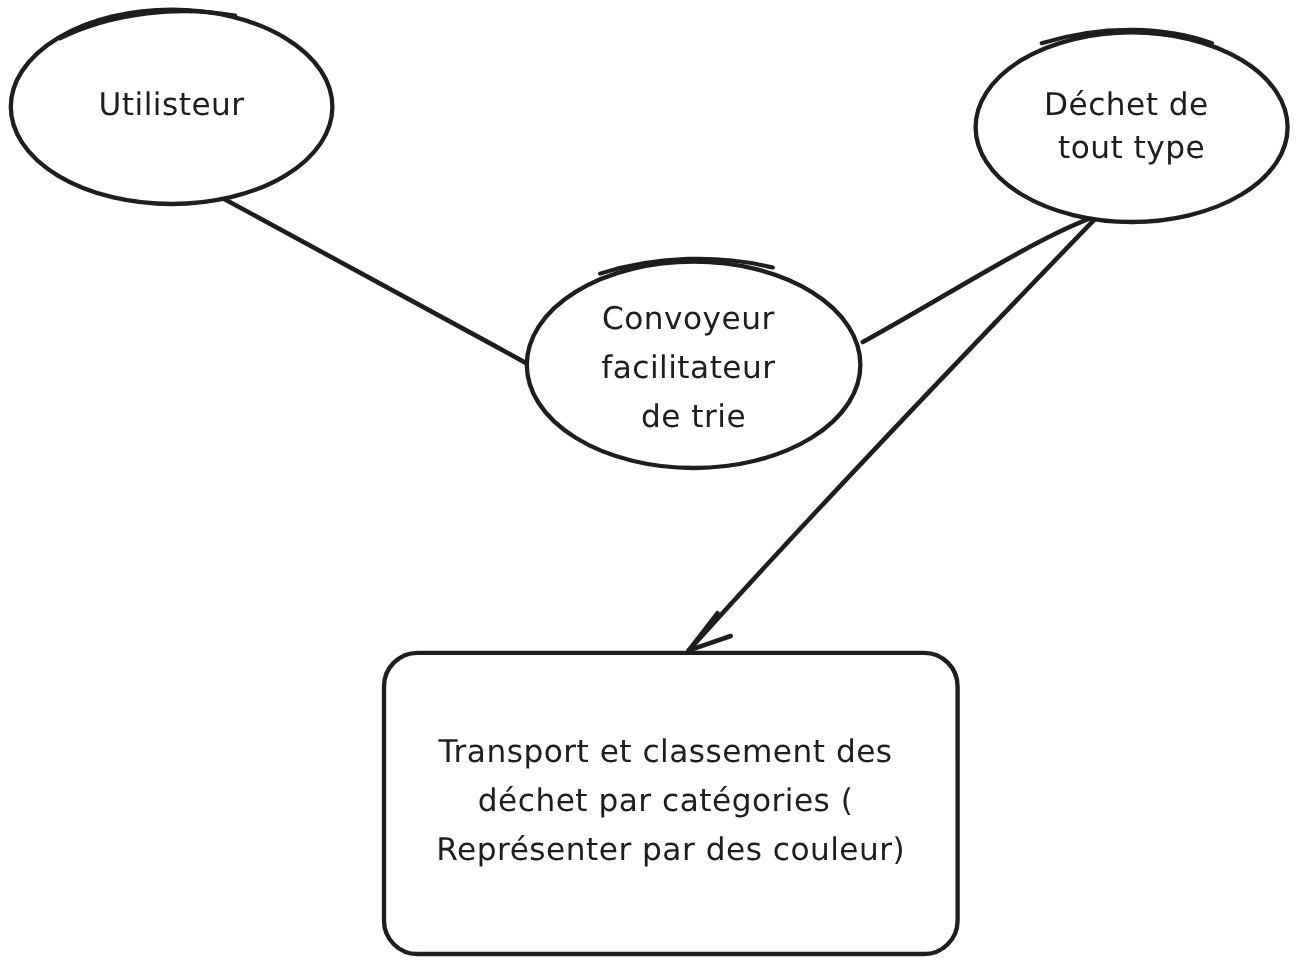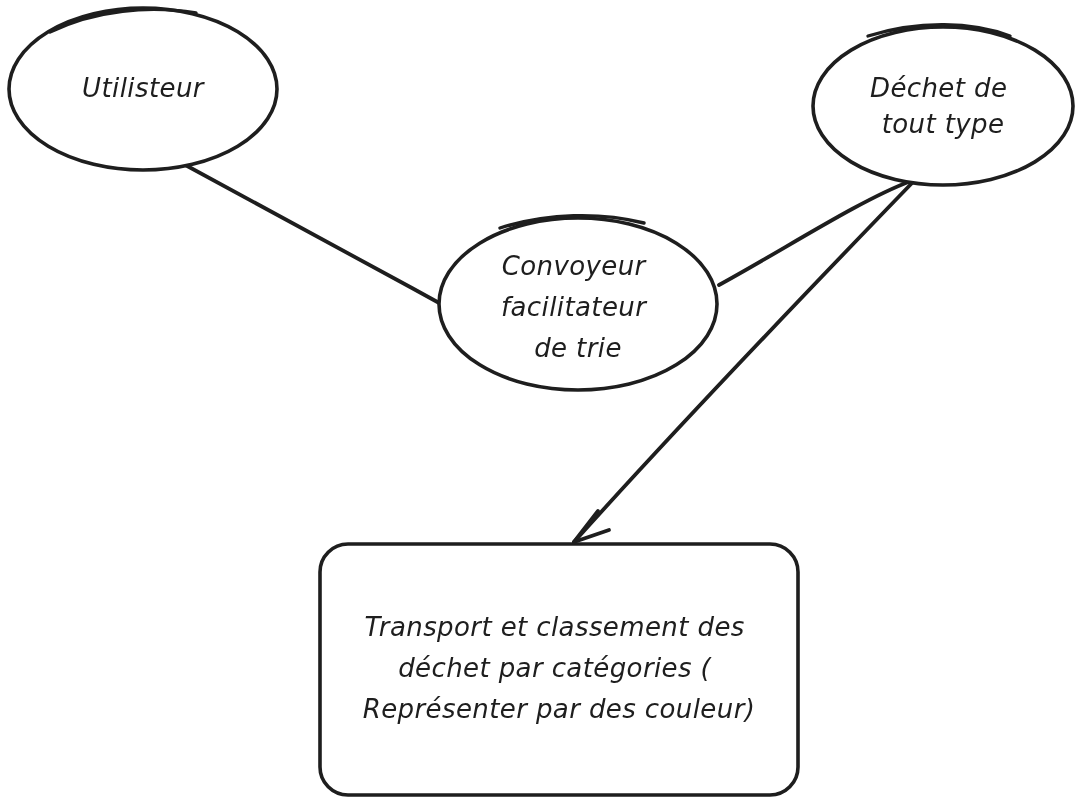--- a/index.html
+++ b/index.html
@@ -10,21 +10,20 @@
   }
   body {
     font-family: "DejaVu Sans", sans-serif;
   }
   #canvas-root {
     position: relative;
     width: 1080px;
     height: 803px;
     background: #ffffff;
     overflow: hidden;
-    font-style: italic;
   }
   #diagram-svg {
     position: absolute;
     top: 0;
     left: 0;
     width: 1080px;
     height: 803px;
     display: block;
   }
   .node-shape {

